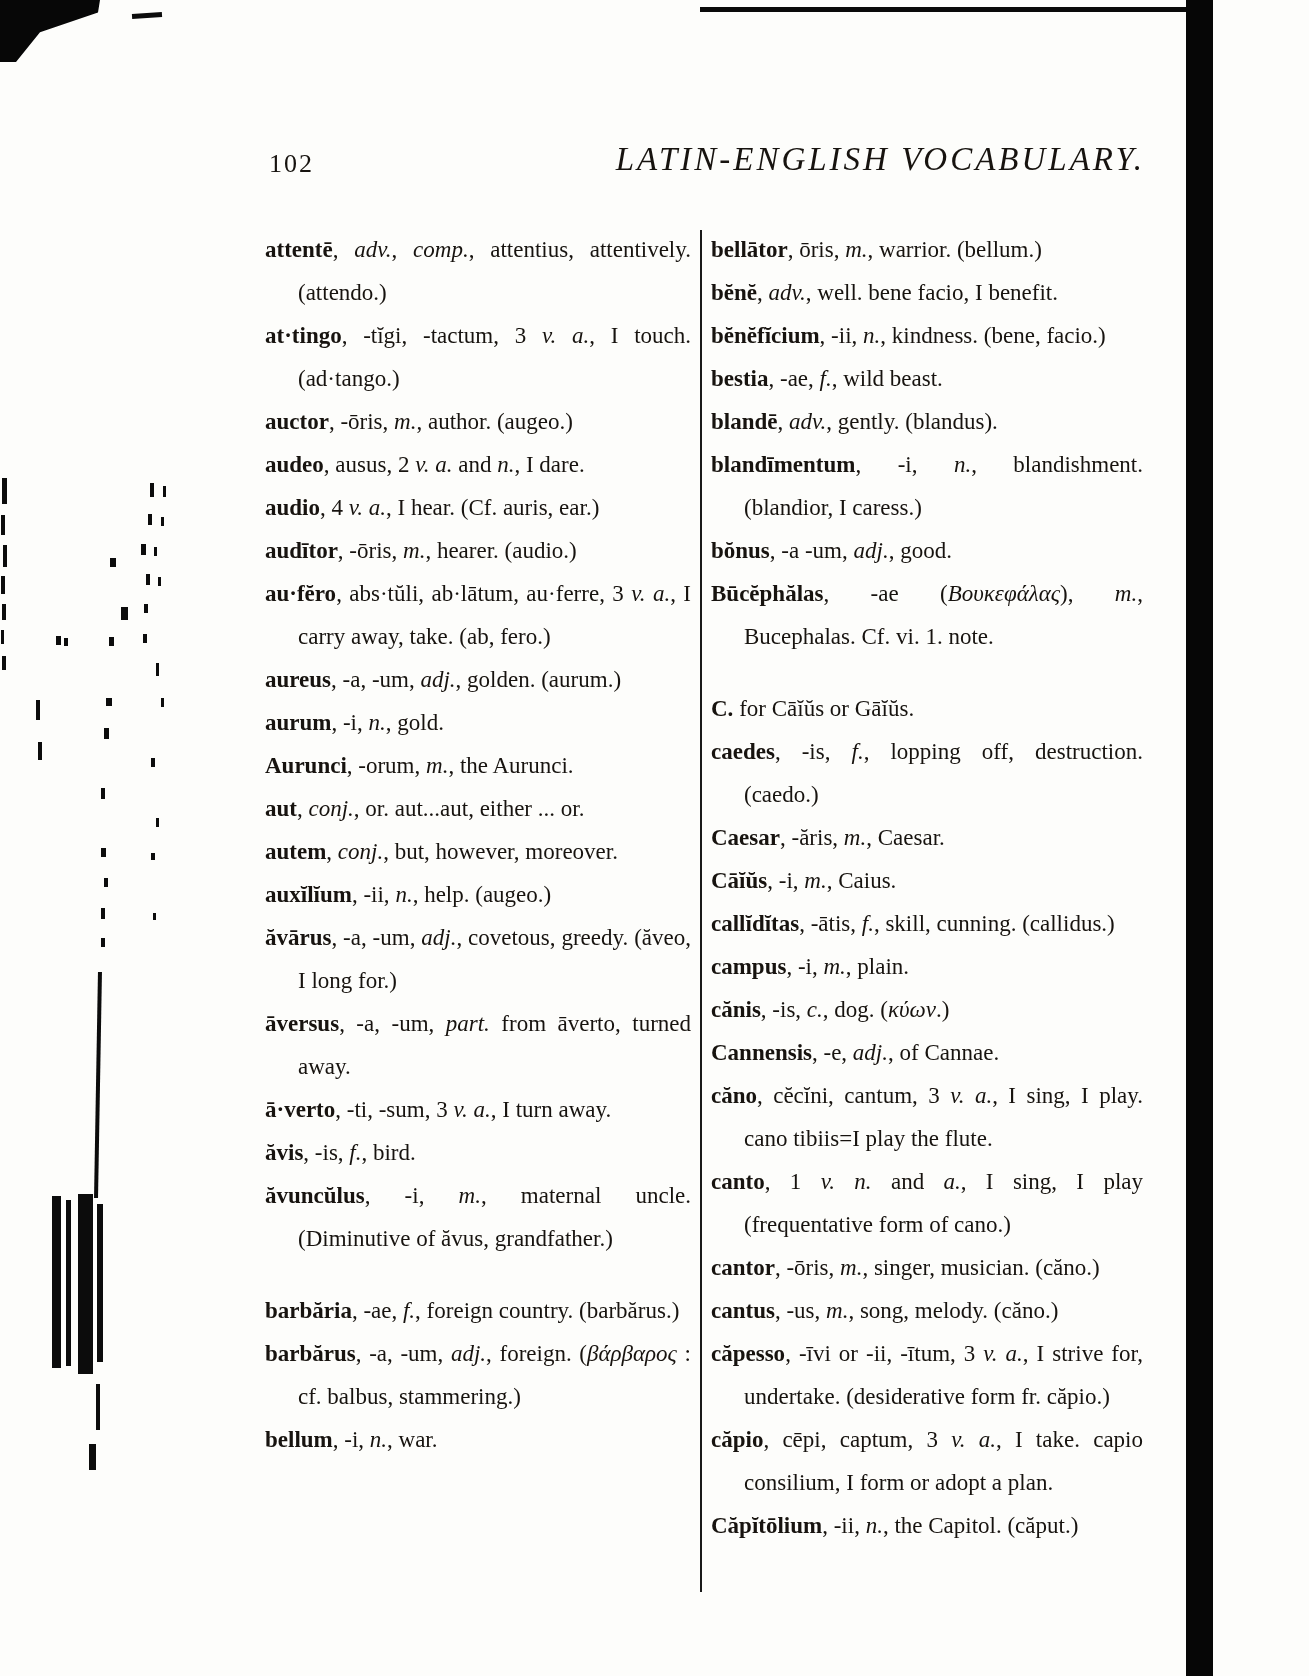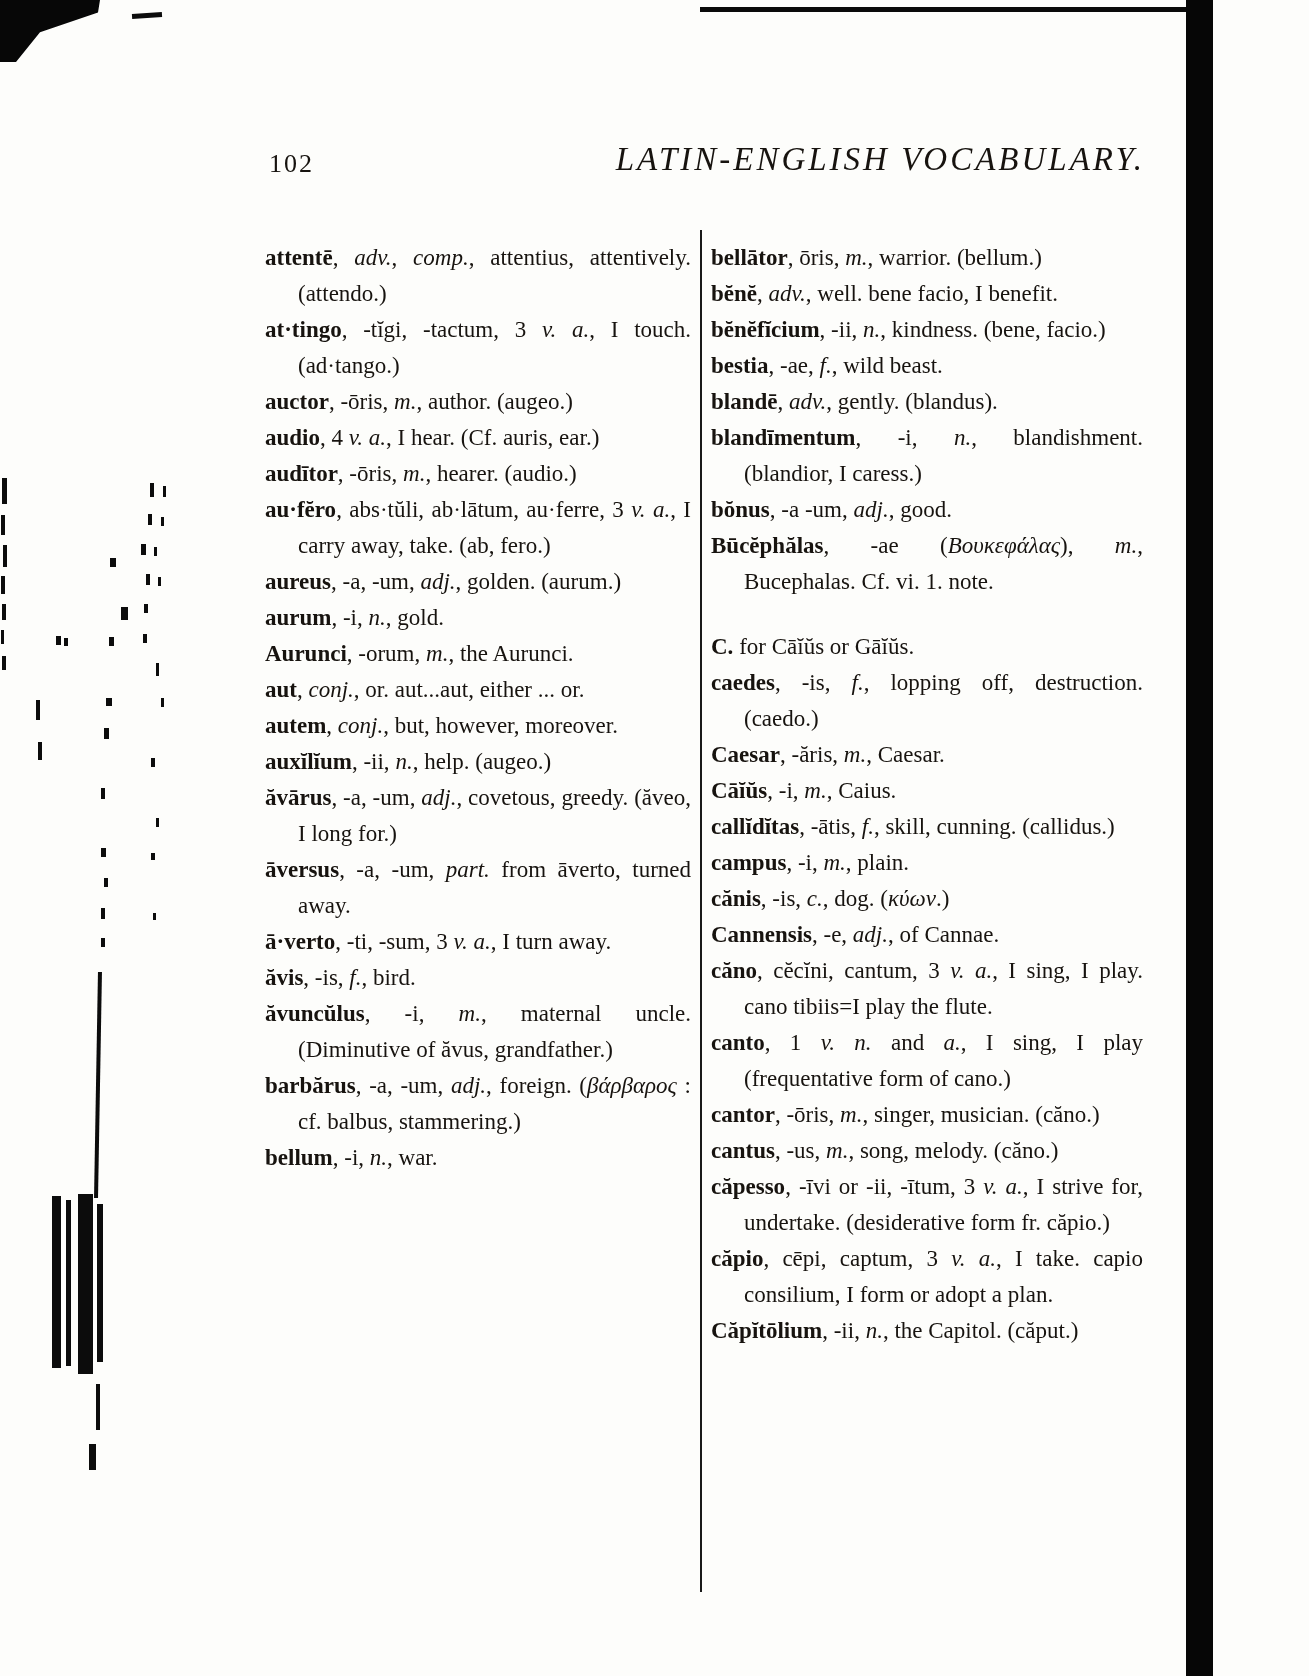--- a/index.html
+++ b/index.html
@@ -22,22 +22,22 @@
 
   .header { position: absolute; left: 265px; top: 141px; width: 880px; height: 48px; }
   .page-number { position: absolute; left: 4px; top: 8px; font-size: 26px; letter-spacing: 2px; }
   .page-title {
     position: absolute; left: 40px; right: 0; text-align: right;
     font-style: italic; font-size: 33px; letter-spacing: 3px; white-space: nowrap;
   }
 
   .columns { position: absolute; left: 265px; top: 228px; width: 884px; height: 1370px; }
   .col {
-    position: absolute; top: 12px;
-    font-size: 23px; line-height: 36px;
+    position: absolute; top: 0;
+    font-size: 23px; line-height: 43px;
     text-align: justify;
   }
   .col-left { left: 0; width: 426px; }
   .col-right { left: 446px; width: 432px; }
   .divider { position: absolute; left: 435px; top: 2px; width: 2px; height: 1362px; background: #191919; }
 
   .entry { margin: 0; padding-left: 33px; text-indent: -33px; }
   .entry.gap { margin-top: 29px; }
   .s-b { font-weight: bold; }
   .s-i { font-style: italic; }
@@ -104,34 +104,36 @@
 <div class="header">
   <span class="page-number">102</span>
   <span class="page-title">LATIN-ENGLISH VOCABULARY.</span>
 </div>
 
 <div class="columns">
   <div class="col col-left">
       <p class="entry"><span class="s-b">attentē</span><span class="s-r">, </span><span class="s-i">adv.</span><span class="s-r">, </span><span class="s-i">comp.</span><span class="s-r">, attentius, attentively. (attendo.)</span></p>
       <p class="entry"><span class="s-b">at·tingo</span><span class="s-r">, -tĭgi, -tactum, 3 </span><span class="s-i">v. a.</span><span class="s-r">, I touch. (ad·tango.)</span></p>
       <p class="entry"><span class="s-b">auctor</span><span class="s-r">, -ōris, </span><span class="s-i">m.</span><span class="s-r">, author. (augeo.)</span></p>
+      <p class="entry"><span class="s-b">audeo</span><span class="s-r">, ausus, 2 </span><span class="s-i">v. a.</span><span class="s-r"> and </span><span class="s-i">n.</span><span class="s-r">, I dare.</span></p>
       <p class="entry"><span class="s-b">audio</span><span class="s-r">, 4 </span><span class="s-i">v. a.</span><span class="s-r">, I hear. (Cf. auris, ear.)</span></p>
       <p class="entry"><span class="s-b">audītor</span><span class="s-r">, -ōris, </span><span class="s-i">m.</span><span class="s-r">, hearer. (audio.)</span></p>
       <p class="entry"><span class="s-b">au·fĕro</span><span class="s-r">, abs·tŭli, ab·lātum, au·ferre, 3 </span><span class="s-i">v. a.</span><span class="s-r">, I carry away, take. (ab, fero.)</span></p>
       <p class="entry"><span class="s-b">aureus</span><span class="s-r">, -a, -um, </span><span class="s-i">adj.</span><span class="s-r">, golden. (aurum.)</span></p>
       <p class="entry"><span class="s-b">aurum</span><span class="s-r">, -i, </span><span class="s-i">n.</span><span class="s-r">, gold.</span></p>
       <p class="entry"><span class="s-b">Aurunci</span><span class="s-r">, -orum, </span><span class="s-i">m.</span><span class="s-r">, the Aurunci.</span></p>
       <p class="entry"><span class="s-b">aut</span><span class="s-r">, </span><span class="s-i">conj.</span><span class="s-r">, or. aut...aut, either ... or.</span></p>
       <p class="entry"><span class="s-b">autem</span><span class="s-r">, </span><span class="s-i">conj.</span><span class="s-r">, but, however, moreover.</span></p>
       <p class="entry"><span class="s-b">auxĭlĭum</span><span class="s-r">, -ii, </span><span class="s-i">n.</span><span class="s-r">, help. (augeo.)</span></p>
       <p class="entry"><span class="s-b">ăvārus</span><span class="s-r">, -a, -um, </span><span class="s-i">adj.</span><span class="s-r">, covetous, greedy. (ăveo, I long for.)</span></p>
       <p class="entry"><span class="s-b">āversus</span><span class="s-r">, -a, -um, </span><span class="s-i">part.</span><span class="s-r"> from āverto, turned away.</span></p>
       <p class="entry"><span class="s-b">ā·verto</span><span class="s-r">, -ti, -sum, 3 </span><span class="s-i">v. a.</span><span class="s-r">, I turn away.</span></p>
       <p class="entry"><span class="s-b">ăvis</span><span class="s-r">, -is, </span><span class="s-i">f.</span><span class="s-r">, bird.</span></p>
       <p class="entry"><span class="s-b">ăvuncŭlus</span><span class="s-r">, -i, </span><span class="s-i">m.</span><span class="s-r">, maternal uncle. (Diminutive of ăvus, grandfather.)</span></p>
+      <p class="entry gap"><span class="s-b">barbăria</span><span class="s-r">, -ae, </span><span class="s-i">f.</span><span class="s-r">, foreign country. (barbărus.)</span></p>
       <p class="entry"><span class="s-b">barbărus</span><span class="s-r">, -a, -um, </span><span class="s-i">adj.</span><span class="s-r">, foreign. (</span><span class="s-g">βάρβαρος</span><span class="s-r"> : cf. balbus, stammering.)</span></p>
       <p class="entry"><span class="s-b">bellum</span><span class="s-r">, -i, </span><span class="s-i">n.</span><span class="s-r">, war.</span></p>
     </div>
   <div class="divider"></div>
   <div class="col col-right">
       <p class="entry"><span class="s-b">bellātor</span><span class="s-r">, ōris, </span><span class="s-i">m.</span><span class="s-r">, warrior. (bellum.)</span></p>
       <p class="entry"><span class="s-b">bĕnĕ</span><span class="s-r">, </span><span class="s-i">adv.</span><span class="s-r">, well. bene facio, I benefit.</span></p>
       <p class="entry"><span class="s-b">bĕnĕfĭcium</span><span class="s-r">, -ii, </span><span class="s-i">n.</span><span class="s-r">, kindness. (bene, facio.)</span></p>
       <p class="entry"><span class="s-b">bestia</span><span class="s-r">, -ae, </span><span class="s-i">f.</span><span class="s-r">, wild beast.</span></p>
       <p class="entry"><span class="s-b">blandē</span><span class="s-r">, </span><span class="s-i">adv.</span><span class="s-r">, gently. (blandus).</span></p>

